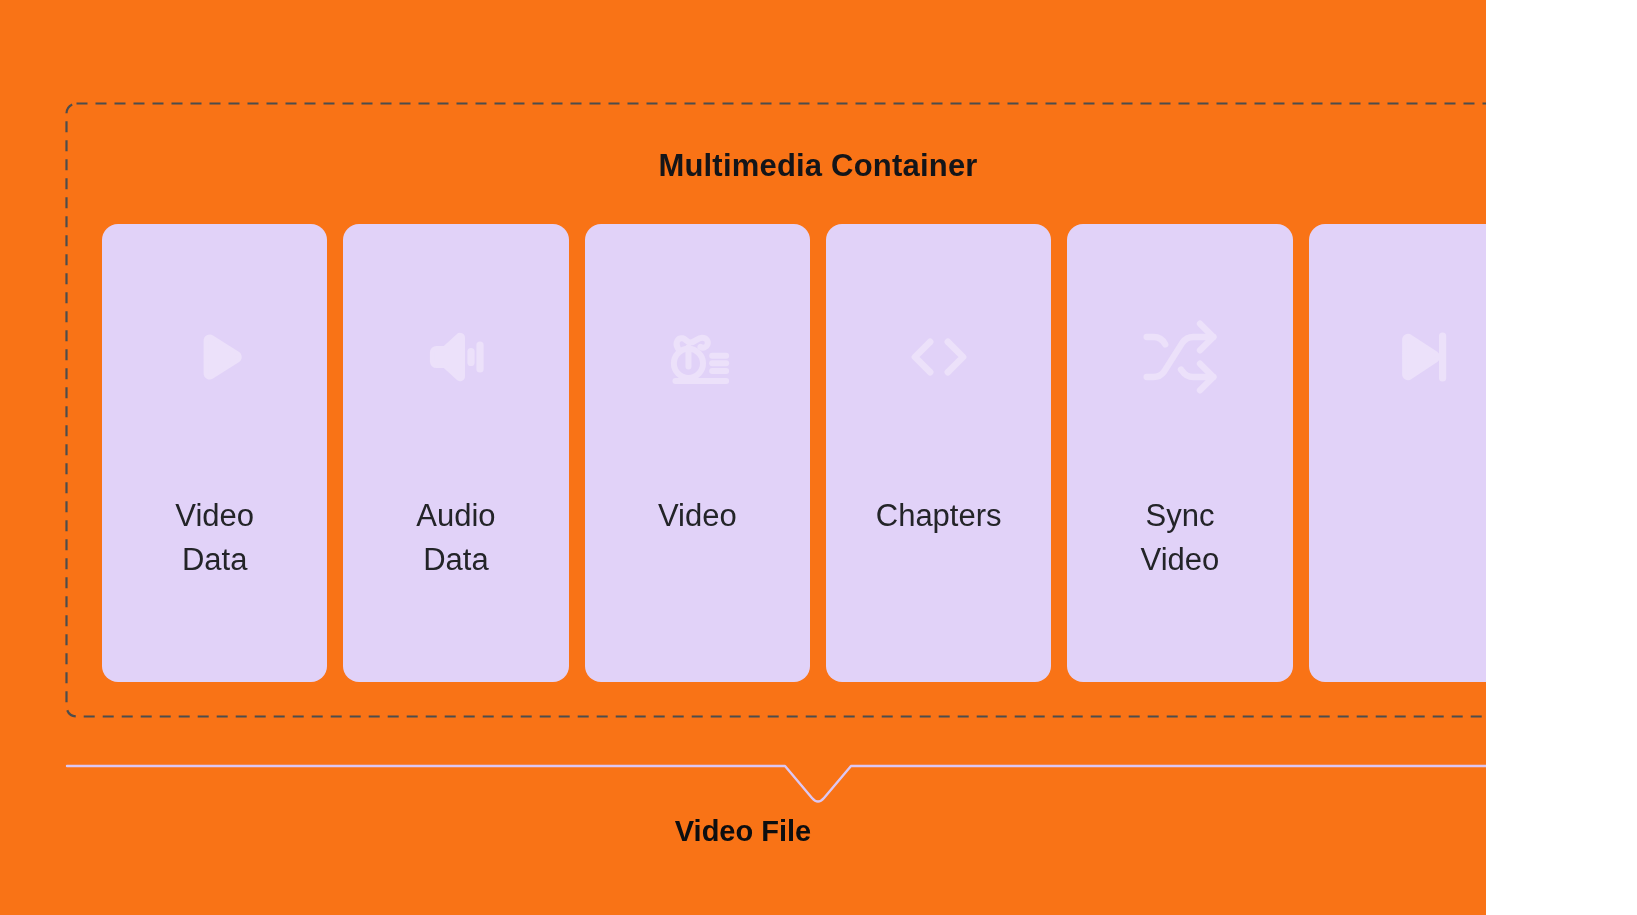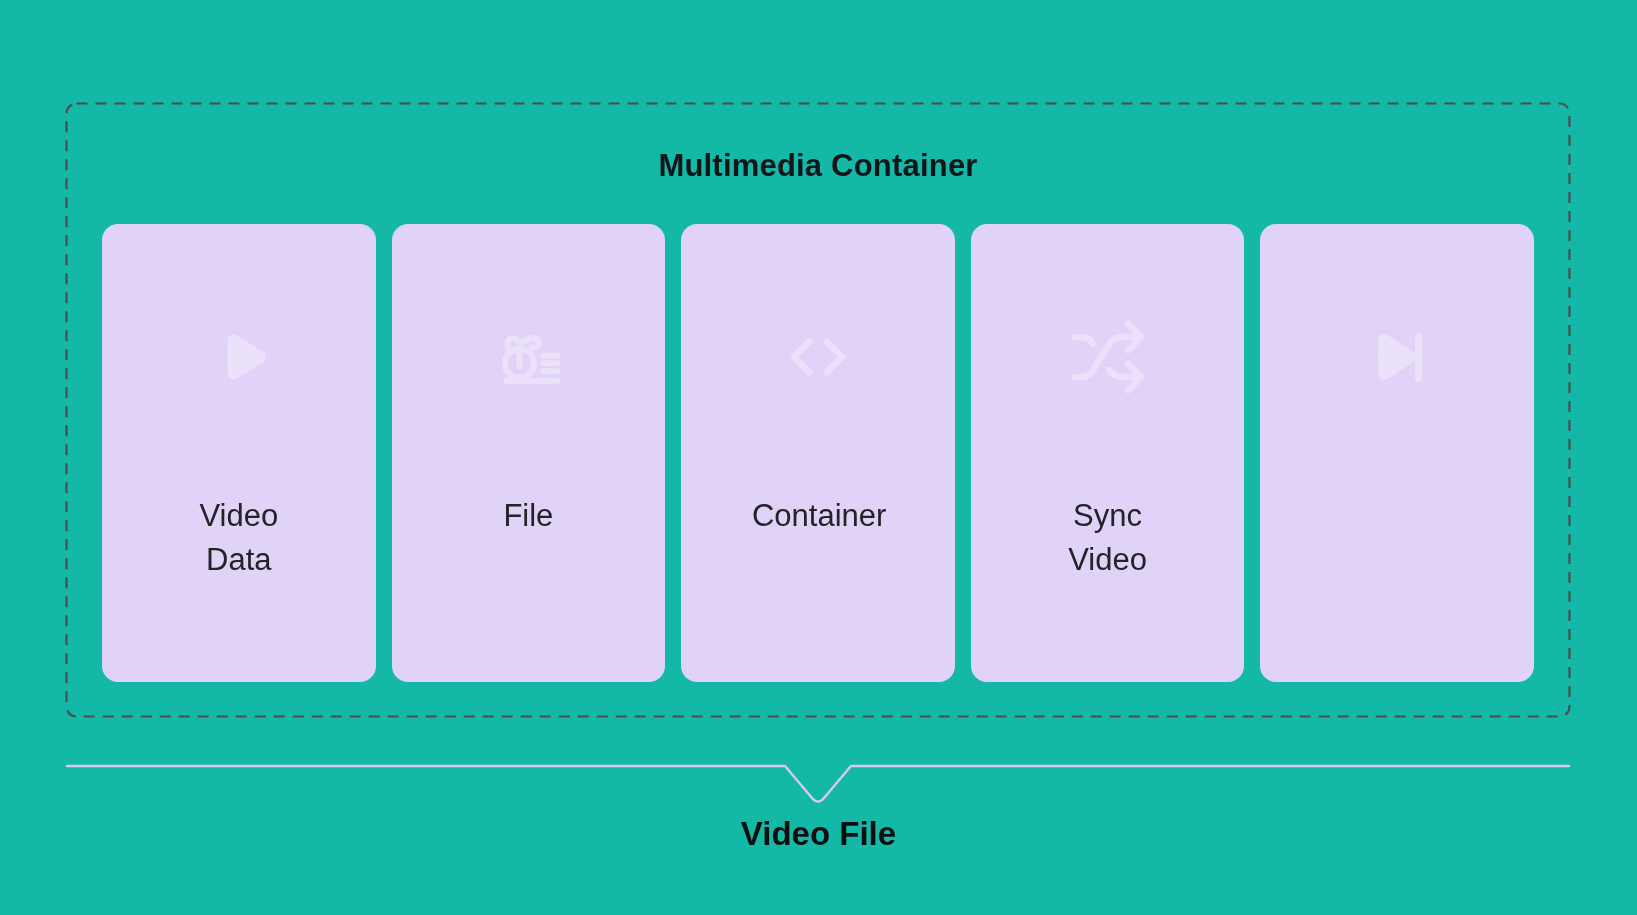--- a/index.html
+++ b/index.html
@@ -3,23 +3,23 @@
 <meta charset="utf-8">
 <style>
   html, body {
     margin: 0;
     padding: 0;
     background: #ffffff;
     font-family: "Liberation Sans", "DejaVu Sans", sans-serif;
   }
   .canvas {
     position: relative;
-    width: 1637px;
+    width: 1486px;
     height: 915px;
-    background: #14b8a6;
+    background: #f97316;
     overflow: hidden;
   }
 
   
   .container-box {
     position: absolute;
     left: 65px;
     top: 102px;
     width: 1506px;
     height: 616px;
@@ -97,21 +97,21 @@
     width: 1506px;
     height: 44px;
   }
 
   .file-label {
     position: absolute;
     left: 0;
     right: 0;
     top: 815px;
     text-align: center;
-    font-size: 33px;
+    font-size: 29px;
     font-weight: 700;
     color: #0d0e10;
   }
 </style>
 </head>
 <body>
 
 <div class="canvas">
 
   <div class="container-box">
@@ -127,47 +127,59 @@
         <div class="card-icon">
           <svg width="72" height="72" viewBox="0 0 24 24">
             <path class="fill-shape" stroke-width="1.6" d="M9 6.6v10.8c0 1 1.1 1.6 1.9 1.1l8.6-5.4c.8-.5.8-1.7 0-2.2L10.9 5.5C10.1 5 9 5.6 9 6.6z"></path>
           </svg>
         </div>
         <div class="card-label">
           <span>Video Data</span>
         </div>
       </div>
 
+      <div class="card">
+        <div class="card-icon">
+          <svg width="72" height="72" viewBox="0 0 24 24">
+            <path class="fill-shape" stroke-width="1.4" d="M12.7 4.9 8.2 9H5.5c-.8 0-1.5.7-1.5 1.5v3c0 .8.7 1.5 1.5 1.5h2.7l4.5 4.1c.6.6 1.6.1 1.6-.7V5.6c0-.8-1-1.3-1.6-.7z"></path>
+            <line x1="17" y1="10.2" x2="17" y2="13.8" stroke-width="2.4"></line>
+            <line x1="20" y1="8" x2="20" y2="16" stroke-width="2.4"></line>
+          </svg>
+        </div>
+        <div class="card-label">
+          <span>Audio Data</span>
+        </div>
+      </div>
 
       <div class="card">
         <div class="card-icon">
           <svg width="76" height="76" viewBox="0 0 24 24" stroke-width="1.9">
             <circle cx="9.3" cy="14" r="4.6"></circle>
             <path d="M9.3 8.9V15"></path>
             <path d="M6 9.3C4.9 7.5 6 5.8 7.5 6.1c1.1.2 1.3 1.3 2.5 1.3 1.5 0 2.1-1.5 3.6-1.5 1.3 0 2.1 1 1.7 2.2-.3.9-1.4 1.2-2.2.7"></path>
             <path d="M16.8 11.6h4.4"></path>
             <path d="M16.8 14h4.4"></path>
             <path d="M16.8 16.4h4.4"></path>
             <path d="M5.2 19.6h16"></path>
           </svg>
         </div>
         <div class="card-label">
-          <span>File</span>
+          <span>Video</span>
         </div>
       </div>
 
       <div class="card">
         <div class="card-icon">
           <svg width="76" height="76" viewBox="0 0 24 24" stroke-width="2.1">
             <polyline points="9.2,7.2 4.4,12 9.2,16.8"></polyline>
             <polyline points="14.8,7.2 19.6,12 14.8,16.8"></polyline>
           </svg>
         </div>
         <div class="card-label">
-          <span>Container</span>
+          <span>Chapters</span>
         </div>
       </div>
 
       <div class="card">
         <div class="card-icon">
           <svg width="80" height="80" viewBox="0 0 24 24" stroke-width="1.9">
             <path d="m18 14 4 4-4 4"></path>
             <path d="m18 2 4 4-4 4"></path>
             <path d="M2 18h1.973a4 4 0 0 0 3.3-1.7l5.454-8.6a4 4 0 0 1 3.3-1.7H22"></path>
             <path d="M2 6h1.972a4 4 0 0 1 3.6 2.2"></path>

